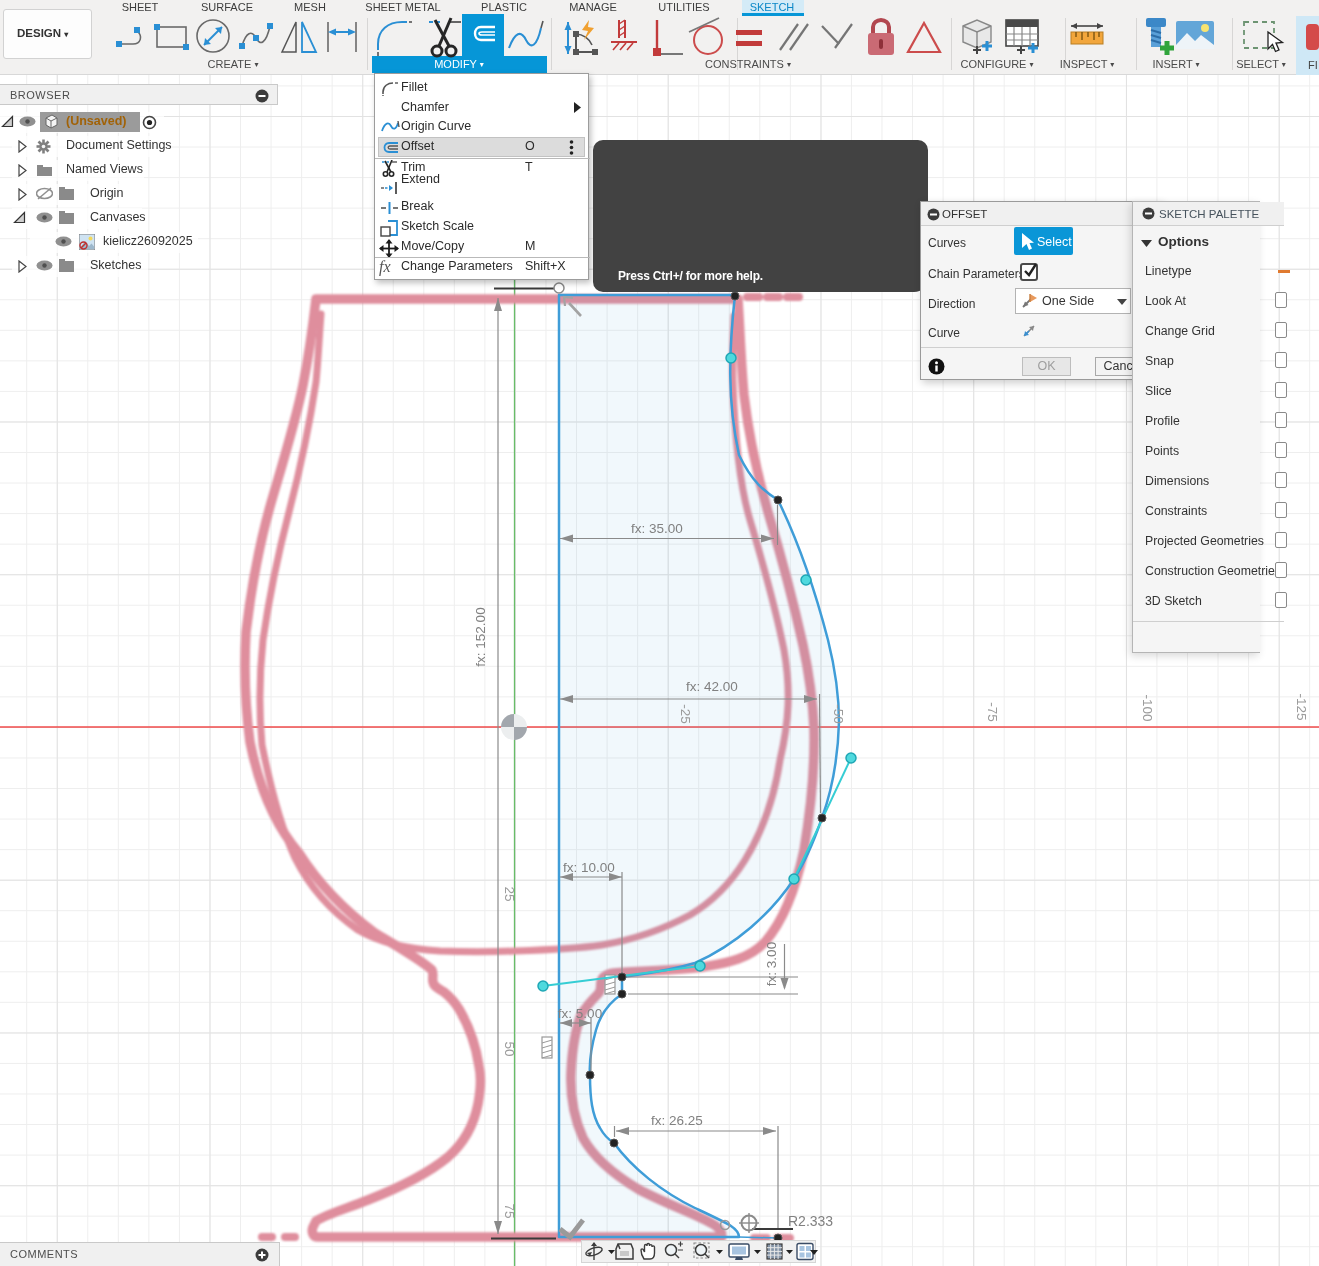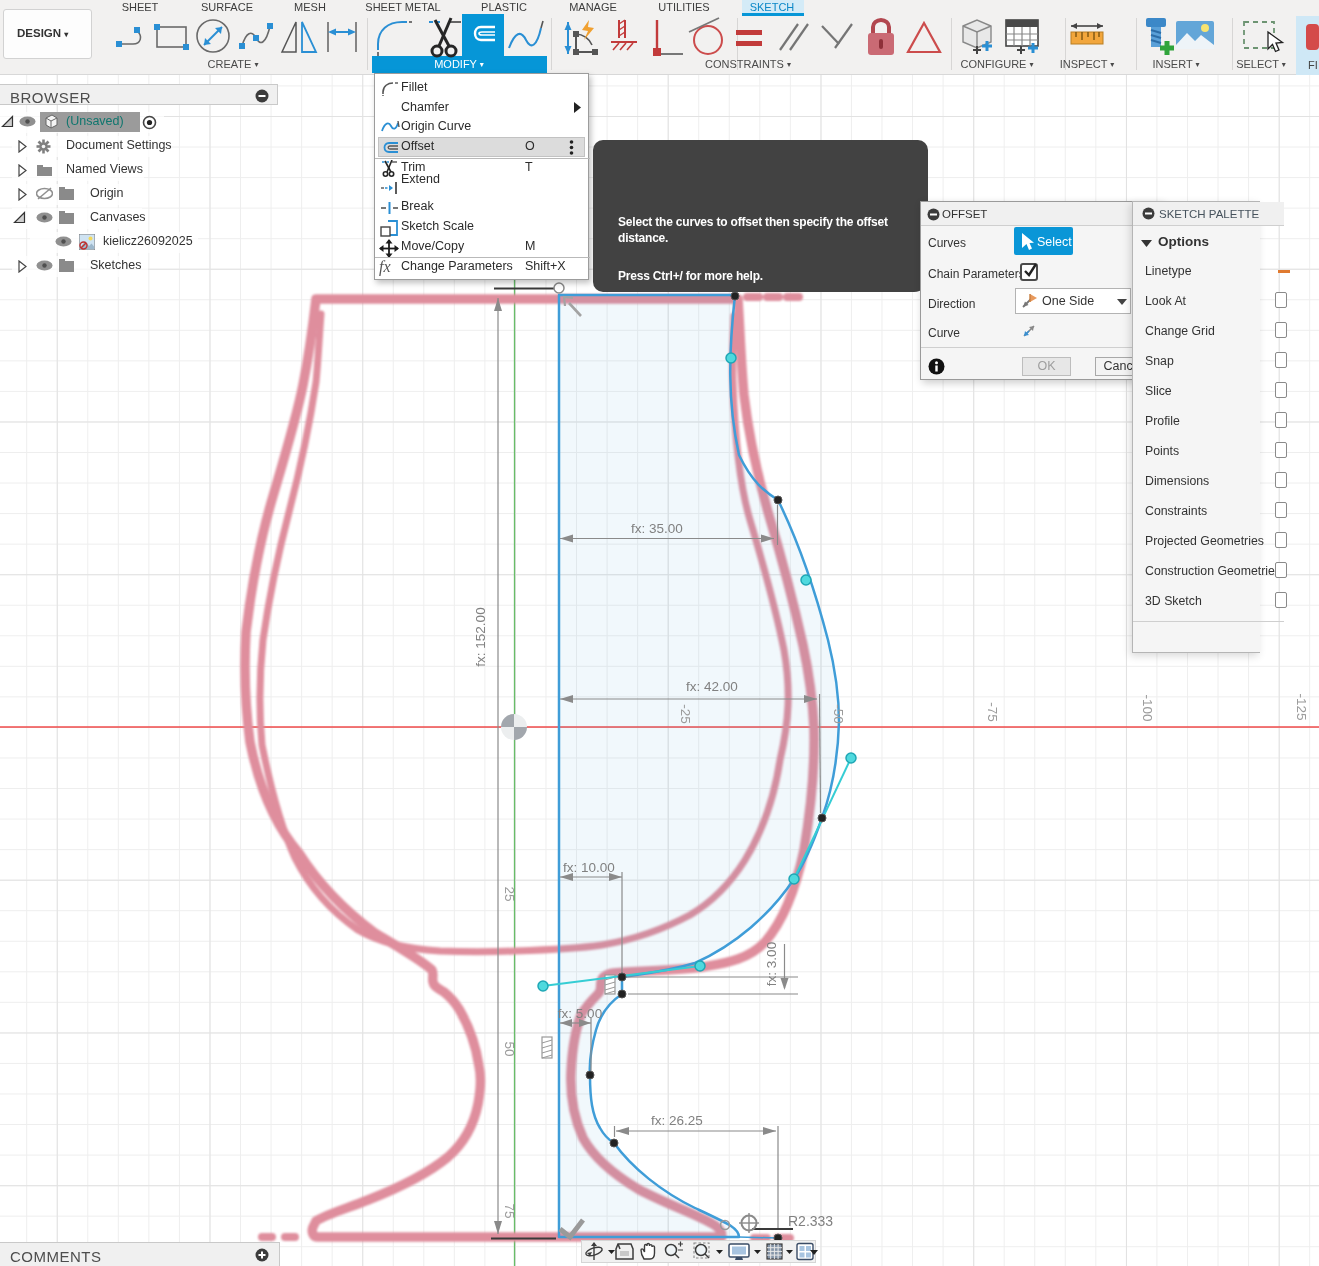--- a/index.html
+++ b/index.html
@@ -11,21 +11,21 @@
 linear-gradient(to bottom,#e2e2e2 1px,transparent 1px),
 linear-gradient(to right,#eeeeee 1px,transparent 1px),
 linear-gradient(to bottom,#eeeeee 1px,transparent 1px);
 background-size:152.75px 152.75px,152.75px 152.75px,30.55px 30.55px,30.55px 30.55px;
 background-position:56.75px 0,0 41px,26.2px 0,0 10.45px}
 #ribbon{position:absolute;left:0;top:0;width:1319px;height:75px;background:#f2f1f0;border-bottom:1px solid #d8d8d8}
 .tab{position:absolute;top:1px;font-size:11px;color:#3c3c3c;transform:translateX(-50%);white-space:nowrap}
 .gsep{position:absolute;top:18px;height:52px;width:1px;background:#d7d6d5}
 .glabel{position:absolute;top:58px;font-size:11px;color:#4a4a4a;transform:translateX(-50%);white-space:nowrap}
 .carat{font-size:8px;vertical-align:1px;color:#4a4a4a}
-.panelhead{background:#f0f0f0;border:1px solid #c9c9c9;font-size:15px;color:#4d4d4d}
+.panelhead{background:#f0f0f0;border:1px solid #c9c9c9;font-size:11px;color:#4d4d4d}
 </style></head><body>
 <div id="canvas"></div>
 <svg class="abs" style="left:0;top:75px" width="1319" height="1191" viewBox="0 75 1319 1191">
 <defs>
       <filter id="blur1" x="-5%" y="-5%" width="110%" height="110%">
         <feGaussianBlur stdDeviation="1.1"></feGaussianBlur>
       </filter>
     </defs>
 
 <line x1="0" y1="727" x2="1319" y2="727" stroke="#f04b4b" stroke-width="1.3"></line>
@@ -394,21 +394,21 @@
     </svg>
  <svg class="abs" style="left:19px;top:6px" width="17" height="11">
       <ellipse cx="8.5" cy="5.5" rx="8" ry="5" fill="#909090"></ellipse>
       <circle cx="8.5" cy="5.5" r="2.2" fill="#505050"></circle>
     </svg>
  <div class="abs" style="left:40px;top:2px;width:100px;height:20px;background:#9b9b9b"></div>
  <svg class="abs" style="left:43px;top:3px" width="17" height="17">
       <path d="M3,5 L9,2 L14,5 L14,12 L8,15 L3,12 Z" fill="#f4f4f4" stroke="#666" stroke-width="1"></path>
       <path d="M3,5 L8,8 L14,5 M8,8 L8,15" stroke="#666" stroke-width="1" fill="none"></path>
     </svg>
- <span class="abs" style="left:66px;top:4px;color:#0f766e;font-weight:normal">(Unsaved)</span>
+ <span class="abs" style="left:66px;top:4px;color:#a16207;font-weight:bold">(Unsaved)</span>
  <svg class="abs" style="left:142px;top:5px" width="15" height="15">
       <circle cx="7.5" cy="7.5" r="6" fill="#fff" stroke="#444" stroke-width="1.6"></circle>
       <circle cx="7.5" cy="7.5" r="2.6" fill="#222"></circle>
     </svg>
 
  <div class="abs" style="left:12px;top:26px;width:155px;height:21px;background:rgba(255,255,255,0.75)"></div>
  <svg class="abs" style="left:17px;top:30px" width="11" height="13">
       <path d="M2,1 L9,6.5 L2,12 Z" fill="#fff" stroke="#444" stroke-width="1.2"></path>
     </svg>
  <svg class="abs" style="left:36px;top:29px" width="15" height="15">
@@ -563,21 +563,20 @@
     </svg>
  <span class="abs" style="left:26px;top:165px">Move/Copy</span>
  <span class="abs" style="left:150px;top:165px">M</span>
  <div class="abs" style="left:0;top:182.5px;width:215px;height:1px;background:#b9b9b9"></div>
  <span class="abs" style="left:4px;top:184px;font-family:'Liberation Serif',serif;font-style:italic;font-size:16px;color:#555">fx</span>
  <span class="abs" style="left:26px;top:185px">Change Parameters</span>
  <span class="abs" style="left:150px;top:185px">Shift+X</span>
 </div>
 
 <div class="abs" style="left:593px;top:140px;width:335px;height:152px;background:#424242;border-radius:10px 10px 14px 10px;color:#fff;font-weight:bold;font-size:12px;letter-spacing:-0.2px;line-height:16px">
- <div class="abs" style="left:25px;top:74px;white-space:nowrap">Select the curves to offset then specify the offset<br>distance.</div>
  <div class="abs" style="left:25px;top:128px;white-space:nowrap">Press Ctrl+/ for more help.</div>
 </div>
 
 <div class="abs" style="left:920px;top:201px;width:243px;height:179px;background:#f5f5f5;border:1px solid #9a9a9a;box-shadow:2px 3px 8px rgba(0,0,0,0.2);font-size:12px;color:#333">
  <div class="abs" style="left:0;top:0;width:241px;height:24px;background:#f0f0f0;border-bottom:1px solid #cfcfcf"></div>
  <svg class="abs" style="left:6px;top:6px" width="13" height="13">
       <circle cx="6.5" cy="6.5" r="6" fill="#3c3c3c"></circle>
       <rect x="3" y="5.5" width="7" height="2" fill="#fff"></rect>
     </svg>
  <span class="abs" style="left:21px;top:6px;font-size:11.5px">OFFSET</span>

